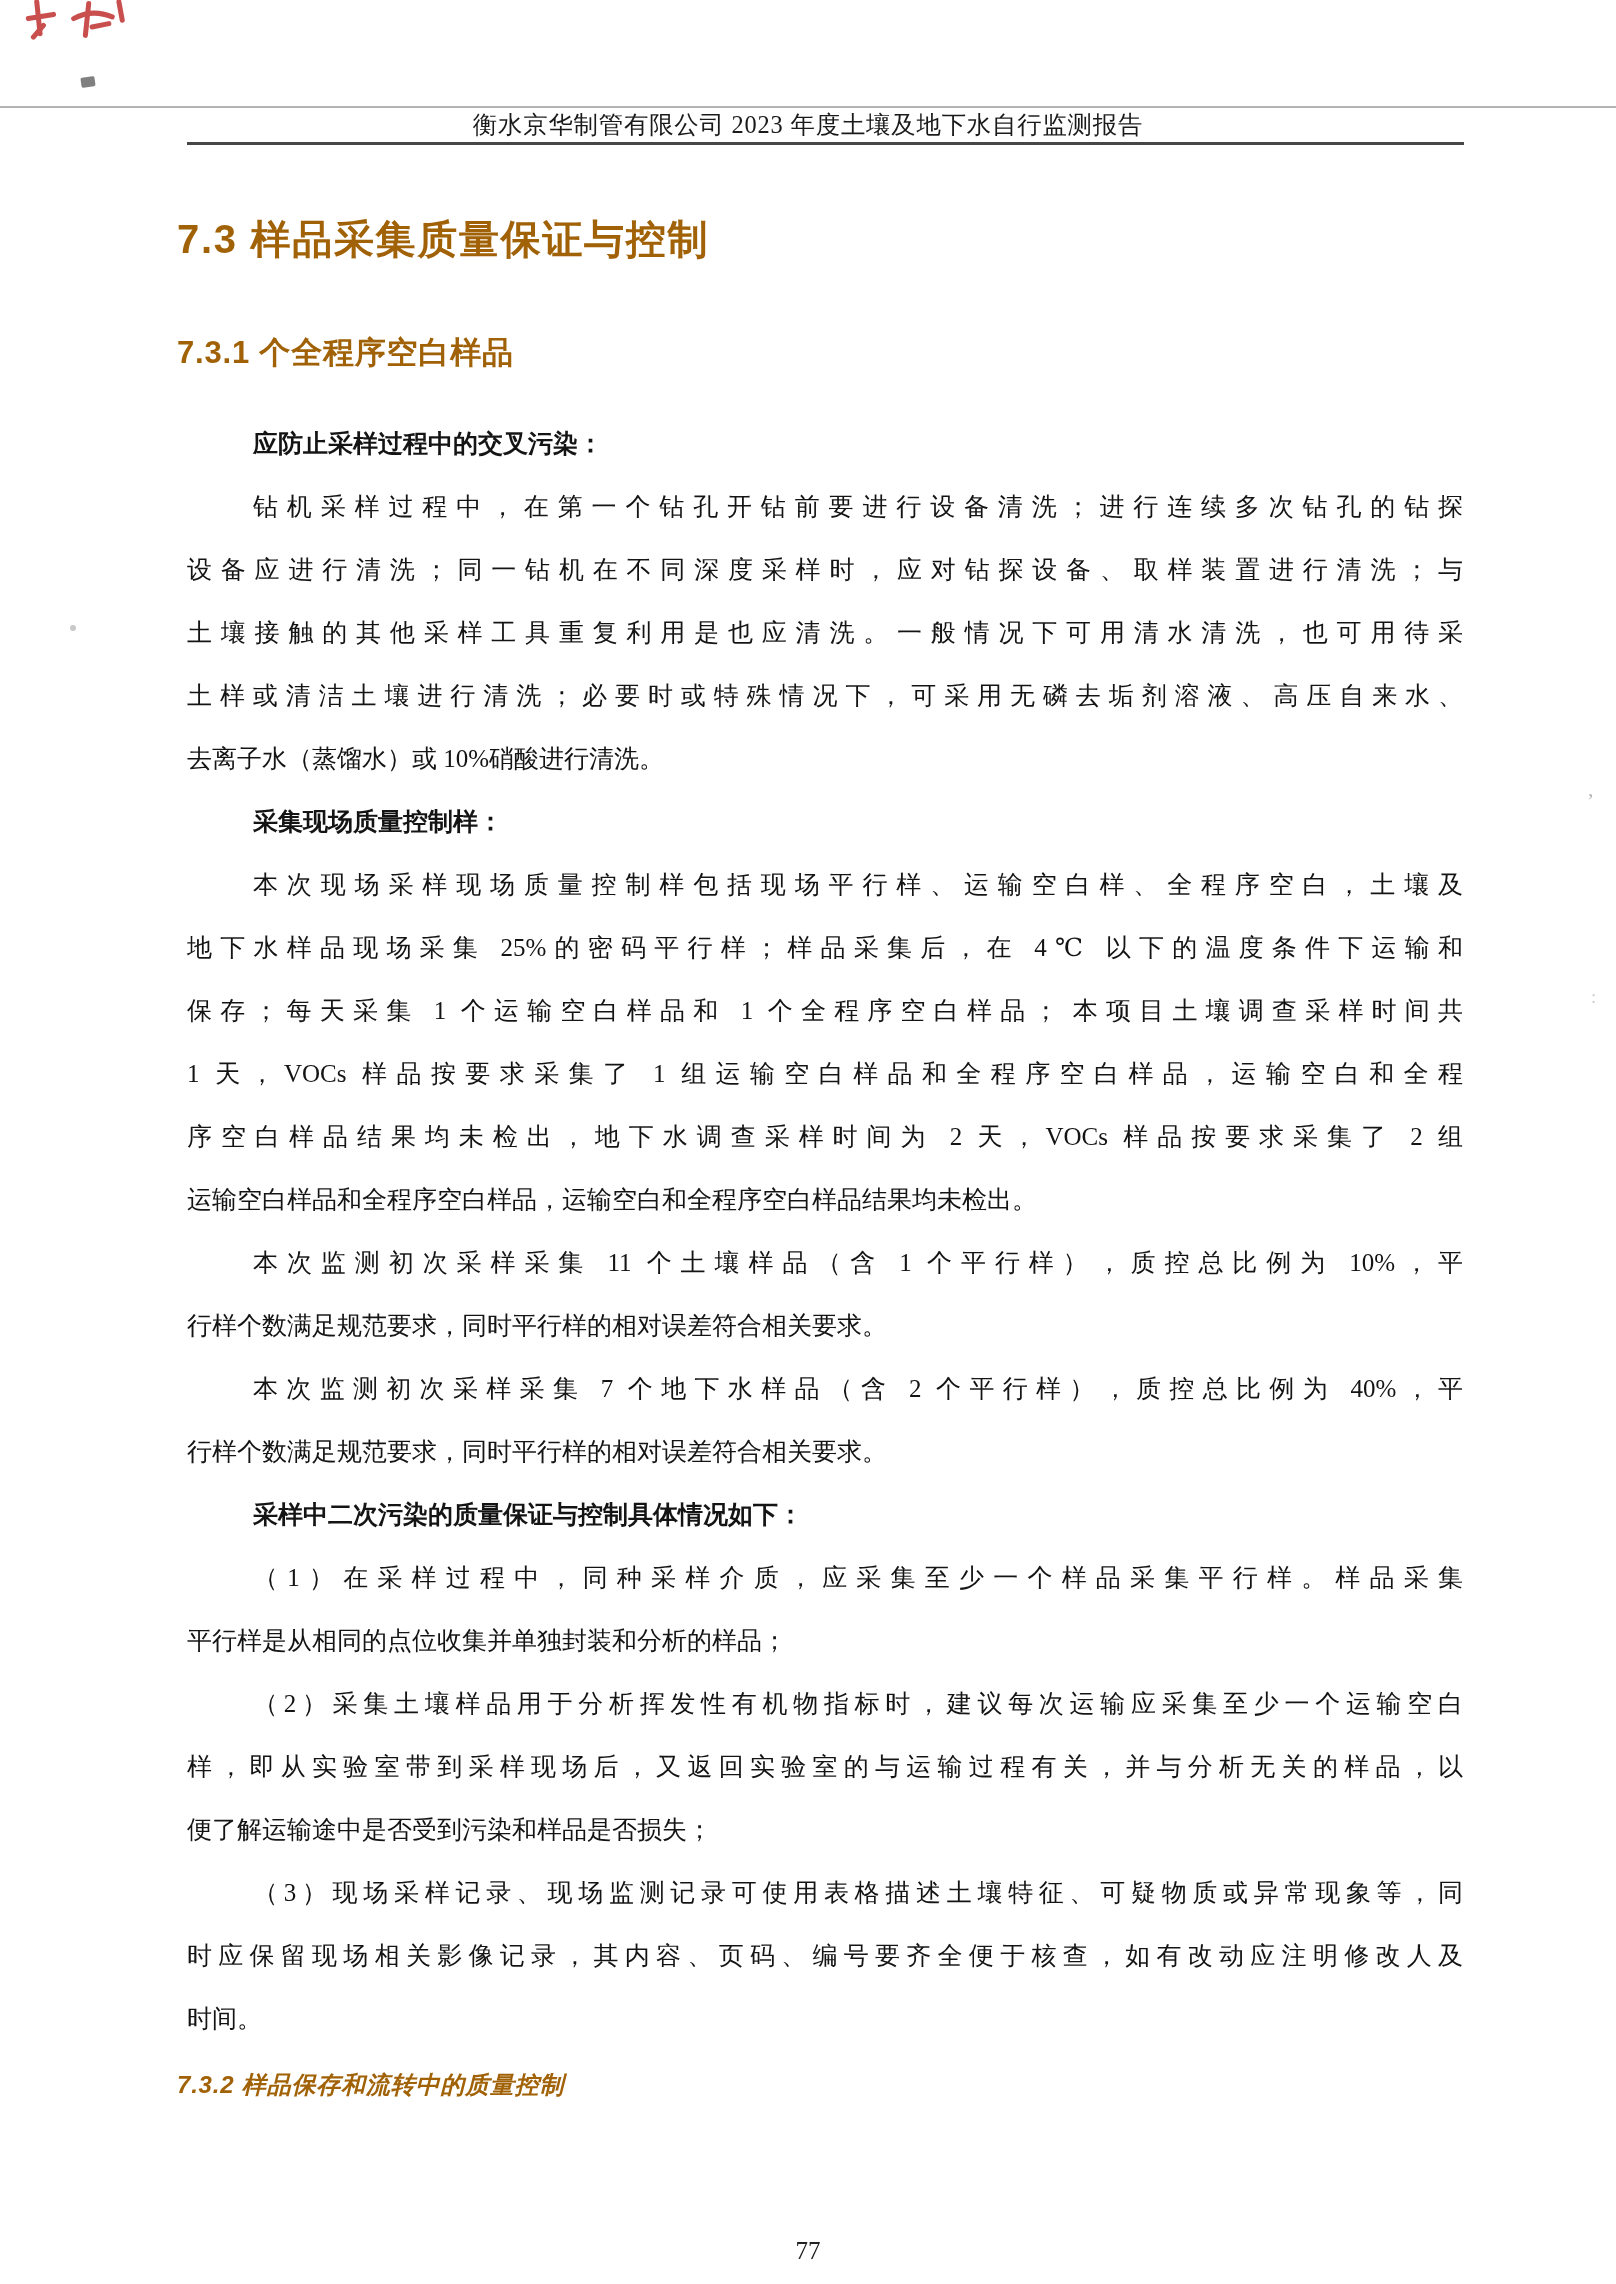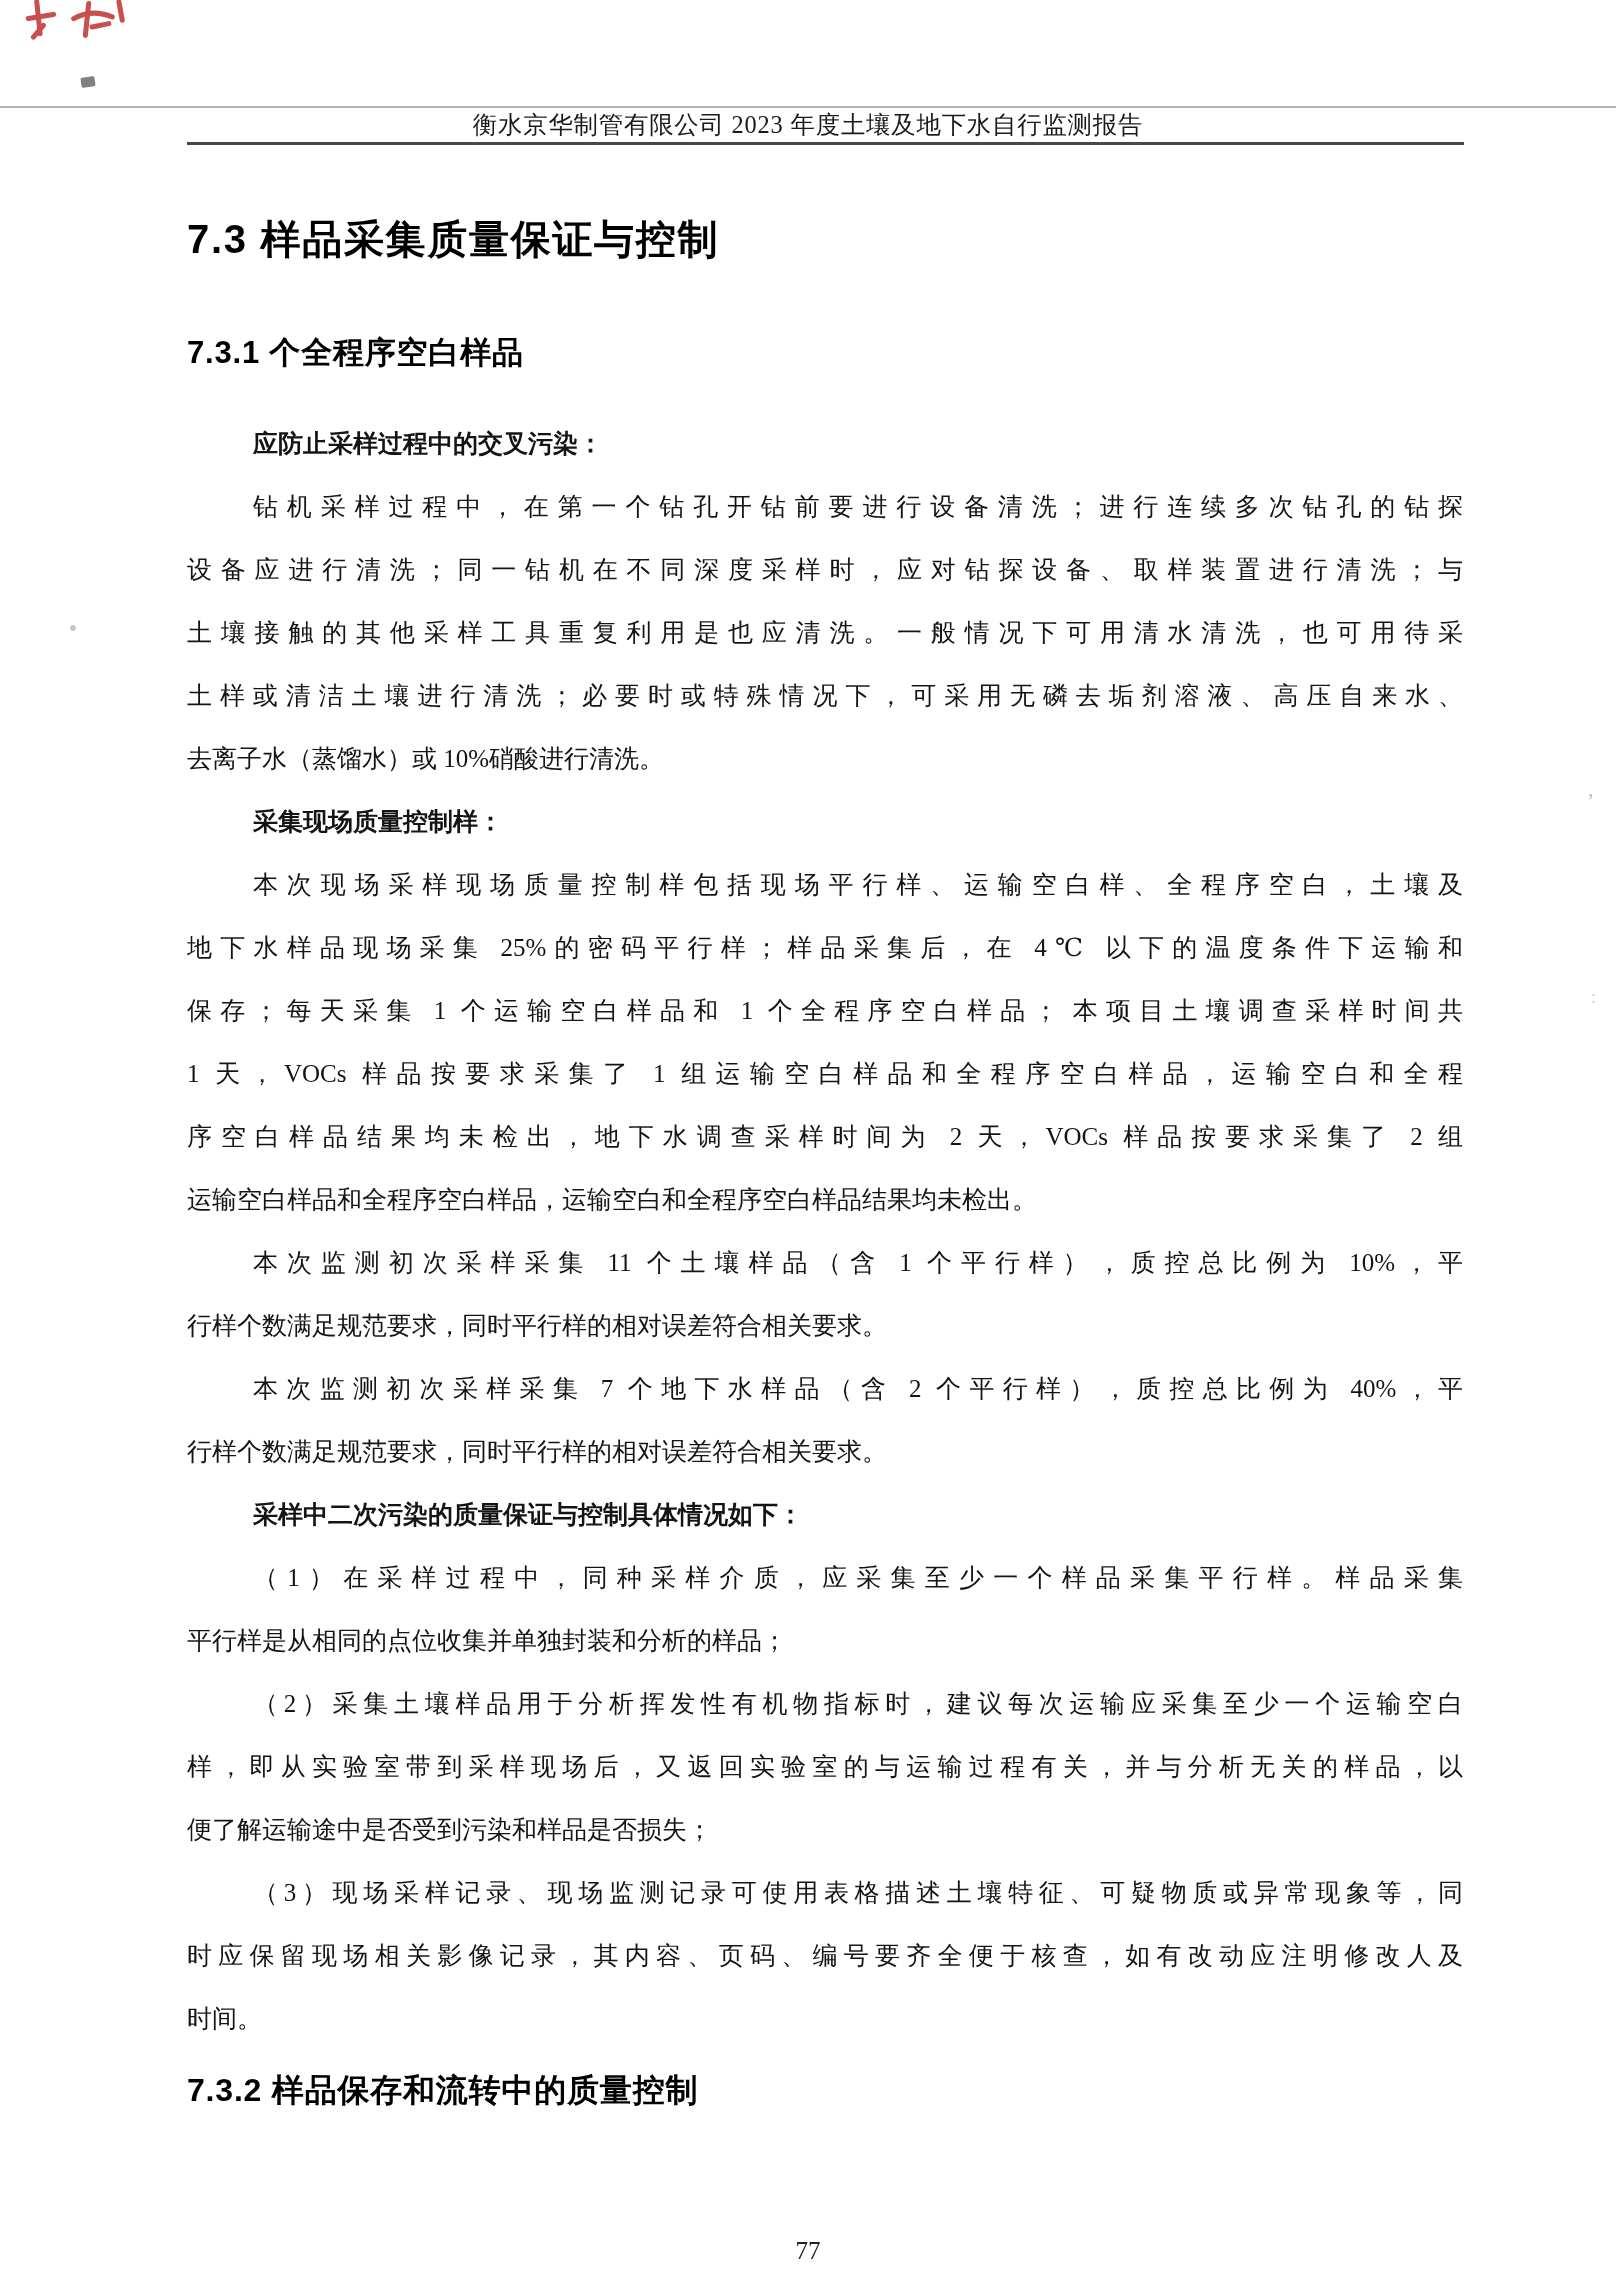--- a/index.html
+++ b/index.html
@@ -9,24 +9,24 @@
     font-family:"Liberation Serif","DejaVu Serif",serif; color:#141414;
   }
   
   .rule-light { position:absolute; top:106px; left:0; width:1616px; height:1.7px; background:#b3b3b3; }
   .rule-dark  { position:absolute; top:142px; left:187px; width:1277px; height:2.5px; background:#474747; }
   .header-title {
     position:absolute; top:109px; left:0; width:1616px; text-align:center;
     font-size:24.4px; letter-spacing:0.8px; color:#1a1a1a;border-radius:6px;
   }
   
-  .h { position:absolute; left:187px; font-family:"Liberation Sans","DejaVu Sans",sans-serif; font-weight:bold; color:#000000; }
+  .h { position:absolute; left:177px; font-family:"Liberation Sans","DejaVu Sans",sans-serif; font-weight:bold; color:#a16207; }
   .h73  { top:212px;  font-size:40px; letter-spacing:1.7px; }
   .h731 { top:332px;  font-size:31px; letter-spacing:0.8px; }
-  .h732 { top:2069px; font-size:32px; letter-spacing:0.8px; }
+  .h732 { top:2069px; font-size:24px; letter-spacing:0.8px;font-style:italic; }
   
   .content { position:absolute; left:187px; top:412px; width:1276px; }
   .bl {
     height:63px; line-height:63px; font-size:25px;
     overflow:hidden; text-align:left;
   }
   .bl.j   { text-align:justify; text-align-last:justify; text-justify:inter-character; }
   .bl.ind { text-indent:66px; }
   .bl.b   { font-weight:bold; }
   

